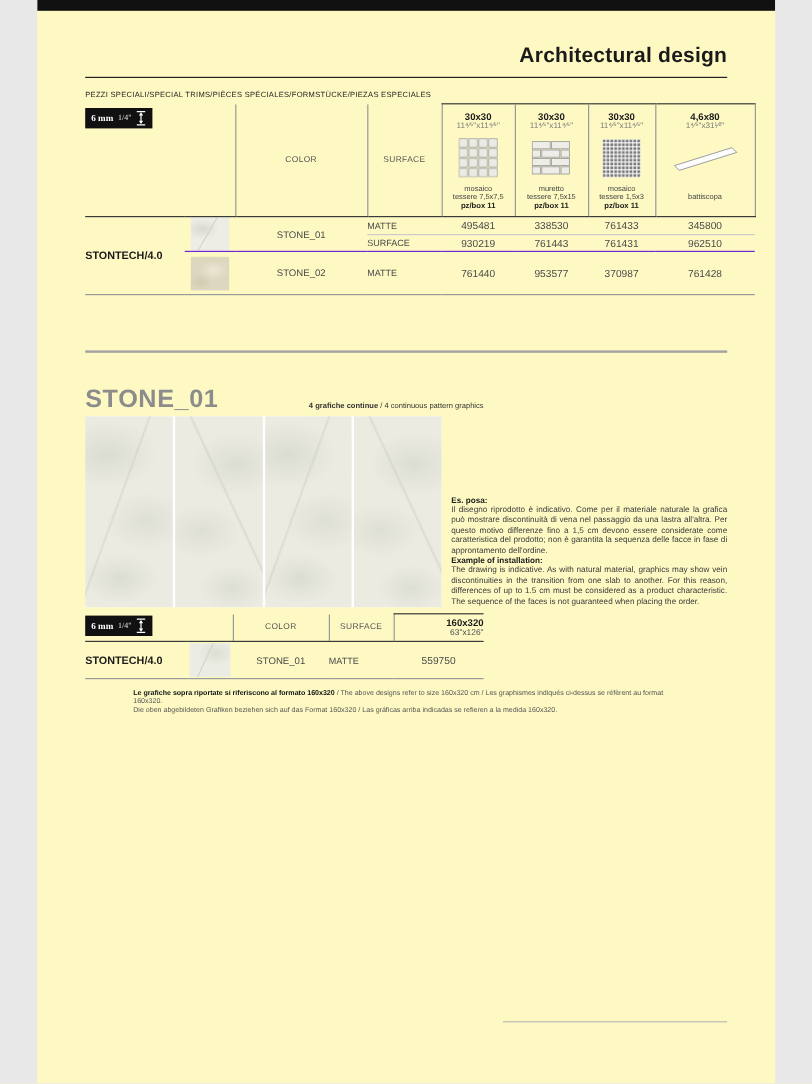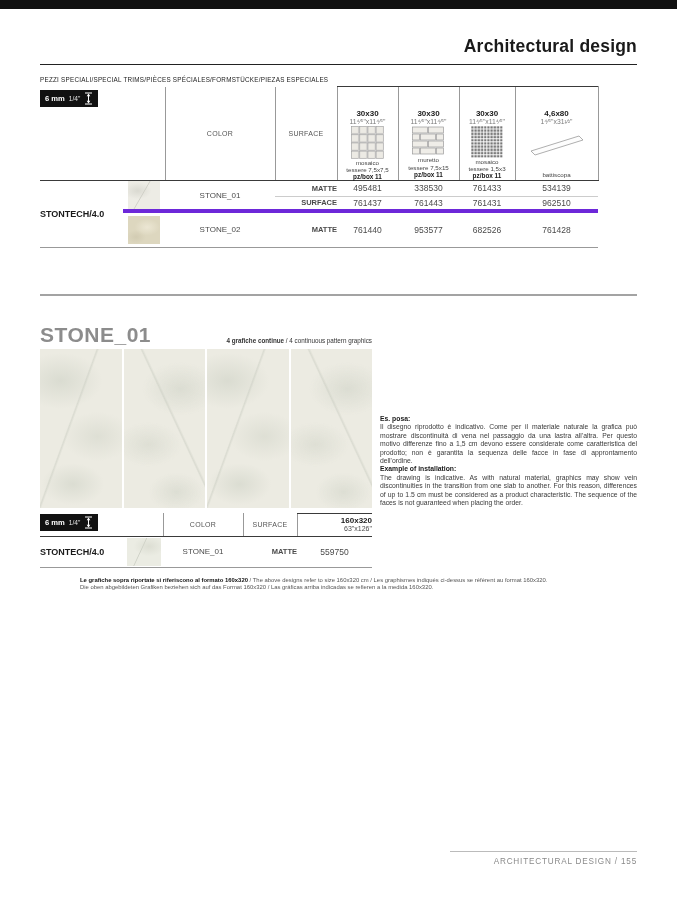--- a/index.html
+++ b/index.html
@@ -1,58 +1,58 @@
 <!DOCTYPE html>
 <html><head>
 <meta charset="utf-8">
 <style>
   * { margin:0; padding:0; box-sizing:border-box; }
   html,body { background:#e8e8e8; }
-  .page { width:677px; height:903px; margin:0 auto; position:relative; background:#ffffff;
+  .page { width:615px; height:903px; margin:0 auto; position:relative; background:#fef9c3;
           font-family:"Liberation Sans", sans-serif; color:#1a1a1a; overflow:hidden; }
 
   .topbar { height:9px; background:#111; }
 
   .title-wrap { margin:27px 40px 0; }
   .page-title { font-size:17.5px; font-weight:bold; text-align:right; letter-spacing:.2px; }
   .title-rule { margin:7px 40px 0; border-top:1.5px solid #222; }
 
   
   .trims { margin:11px 40px 0; }
   .trims-heading { font-size:6.3px; letter-spacing:.25px; color:#222; }
   table { border-collapse:collapse; table-layout:fixed; }
   td, th { padding:0; font-weight:normal; }
   .t1 { width:558px; margin-top:3px; }
   .t1 .hdr { height:94px; vertical-align:middle; border-bottom:1.5px solid #3a3a3a; }
   .t1 .hdr.series-h { position:relative; }
   .vline { border-left:1px solid #999; }
   .rline { border-right:1px solid #999; }
   .prod-top { border-top:1px solid #3a3a3a; }
   .colhead { font-size:7px; color:#555; text-align:center; letter-spacing:.3px; }
-  .prod-inner { display:flex; flex-direction:column; align-items:center; height:90px; padding-top:20px; }
+  .prod-inner { display:flex; flex-direction:column; align-items:center; height:90px; padding-top:4px; }
   .p-size { font-size:8px; font-weight:bold; line-height:9px; }
   .p-in { font-size:6.8px; color:#7a7a7a; line-height:8px; }
   .p-icon { height:44px; display:flex; align-items:center; justify-content:center; }
   .p-cap { font-size:6.2px; color:#444; line-height:7.4px; text-align:center; min-height:7.4px; }
   .p-box { font-size:6.4px; font-weight:bold; line-height:7.6px; }
 
   .badge { position:absolute; top:3px; left:0; background:#111; color:#fff;
-           display:flex; align-items:center; gap:4px; padding:2px 5px 2px 5px; width:max-content; }
+           display:flex; align-items:center; gap:4px; padding:2px 5px 2px 5px; width:max-content;font-family:Liberation Serif, serif; }
   .badge .b { font-size:7.6px; font-weight:bold; }
   .badge .l { font-size:6.6px; color:#e3e3e3; }
 
   .series-cell { font-size:9px; font-weight:bold; text-align:left; vertical-align:middle;
                  border-bottom:1px solid #999; }
   .color-cell { font-size:8px; color:#4a4a4a; text-align:center; vertical-align:middle; }
-  .surface-cell { font-size:7.5px; color:#4a4a4a; text-align:right; vertical-align:middle;font-weight:bold; }
+  .surface-cell { font-size:7.5px; color:#4a4a4a; text-align:left; vertical-align:middle; }
   .code-cell { font-size:8.5px; color:#4a4a4a; text-align:center; vertical-align:middle; }
   .r-matte td { height:15px; }
   .r-matte .sep { border-bottom:1px solid #ccc; }
   .r-glossy td { height:14px; }
-  .r-stone2 td { height:36px; border-top:4px solid #6d28d9; border-bottom:1px solid #999; }
+  .r-stone2 td { height:36px; border-top:1px solid #6d28d9; border-bottom:1px solid #999; }
 
   .sw { width:32px; height:28px; margin:0 auto; }
   .sw1 { background-color:#edece5;
          background-image:radial-gradient(ellipse 20px 12px at 30% 35%, rgba(205,205,196,.6), transparent 70%),
                           linear-gradient(120deg, transparent 44%, rgba(185,185,175,.55) 46%, transparent 48%); }
   .sw2 { background-color:#ddd7bf;
          background-image:radial-gradient(ellipse 18px 12px at 60% 40%, rgba(238,233,215,.85), transparent 70%),
                           radial-gradient(ellipse 14px 10px at 25% 75%, rgba(203,196,170,.6), transparent 70%); }
 
   
@@ -235,38 +235,38 @@
       <tr class="r-matte">
         <td class="series-cell" rowspan="3">STONTECH/4.0</td>
         <td rowspan="2">
               <div class="sw sw1"></div>
             </td>
         <td class="color-cell" rowspan="2">STONE_01</td>
         <td class="surface-cell sep">MATTE</td>
         <td class="code-cell sep">495481</td>
         <td class="code-cell sep">338530</td>
         <td class="code-cell sep">761433</td>
-        <td class="code-cell sep">534139</td>
+        <td class="code-cell sep">345800</td>
       </tr>
       <tr class="r-glossy">
         <td class="surface-cell">SURFACE</td>
-        <td class="code-cell">761437</td>
+        <td class="code-cell">930219</td>
         <td class="code-cell">761443</td>
         <td class="code-cell">761431</td>
         <td class="code-cell">962510</td>
       </tr>
       <tr class="r-stone2">
         <td>
               <div class="sw sw2"></div>
             </td>
         <td class="color-cell">STONE_02</td>
         <td class="surface-cell">MATTE</td>
         <td class="code-cell">761440</td>
         <td class="code-cell">953577</td>
-        <td class="code-cell">682526</td>
+        <td class="code-cell">370987</td>
         <td class="code-cell">761428</td>
       </tr>
     </tbody>
       </table>
   </div>
 
   <div class="divider"></div>
 
   <div class="stone">
     <div class="stone-head">
@@ -333,16 +333,15 @@
       </table>
 
     <div class="footnote">
       <div><span class="fn-b">Le grafiche sopra riportate si riferiscono al formato 160x320</span><span> / The above designs refer to size 160x320 cm / Les graphismes indiqués ci-dessus se réfèrent au format 160x320.</span></div>
       <div>Die oben abgebildeten Grafiken beziehen sich auf das Format 160x320 / Las gráficas arriba indicadas se refieren a la medida 160x320.</div>
     </div>
   </div>
 
   <div class="footer">
     <div class="footer-rule"></div>
-    <div class="footer-label">ARCHITECTURAL DESIGN / 155</div>
   </div>
 
 </div>
 
 </body></html>

